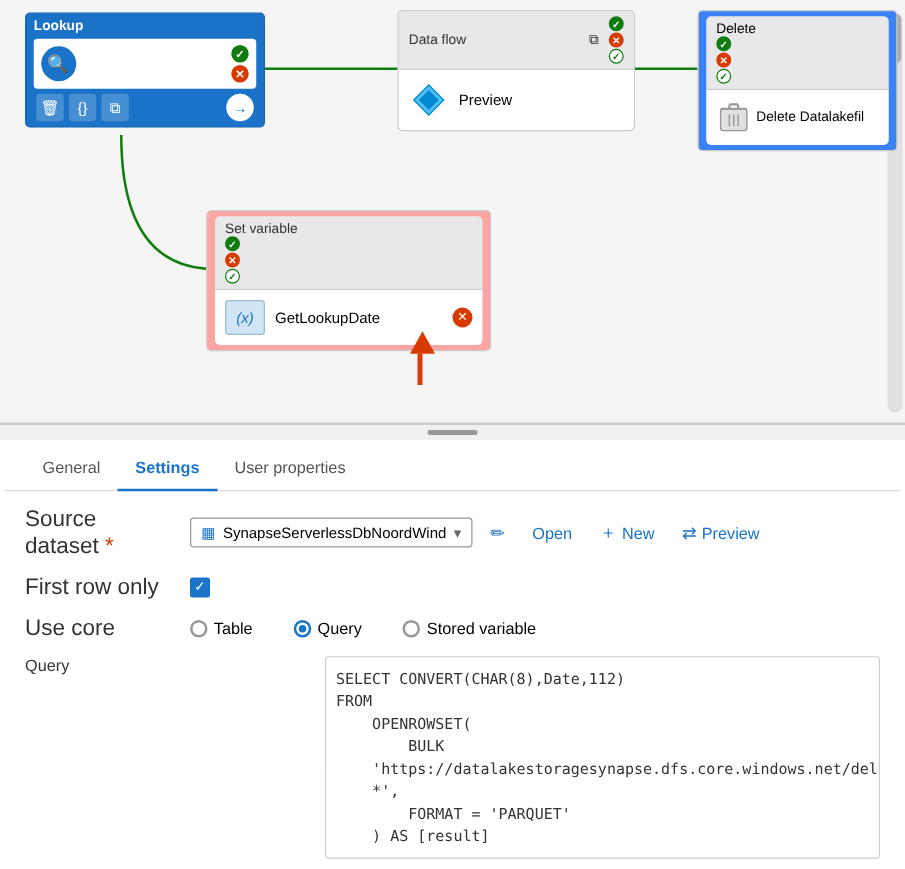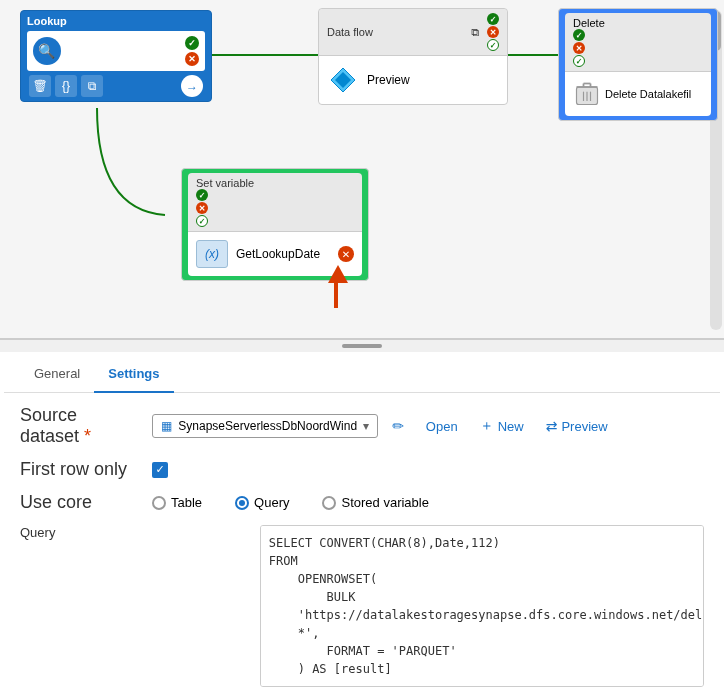--- a/index.html
+++ b/index.html
@@ -147,25 +147,24 @@
       display: flex;
       align-items: center;
       gap: 4px;
       background: #fff;
       border-radius: 0 0 4px 4px;
     }
 
     
     .node-setvariable {
       left: 165px; top: 168px;
-      width: 188px;
-      background: #22c55e;
+      width: 228px;
+      background: #fca5a5;
       border: 1px solid #ccc;
       border-radius: 4px;
-      margin-left: 16px;
     }
 
     .node-setvariable .node-header {
       background: #e8e8e8;
       padding: 4px 8px;
       font-size: 11px;
       border-bottom: 1px solid #ccc;
       border-radius: 4px 4px 0 0;
       color: #333;
     }
@@ -535,20 +534,21 @@
 
 <div class="resizer-wrap">
   <div class="resizer"></div>
 </div>
 
 <div class="bottom-panel">
 
   <div class="tabs-bar">
     <div class="tab">General</div>
     <div class="tab active">Settings</div>
+    <div class="tab">User properties</div>
   </div>
 
   <div class="settings-content">
 
     <div class="form-row">
       <div class="form-label">
         <span>Source dataset</span>
         <span class="required">*</span>
       </div>
       <div class="dataset-select-wrapper">

